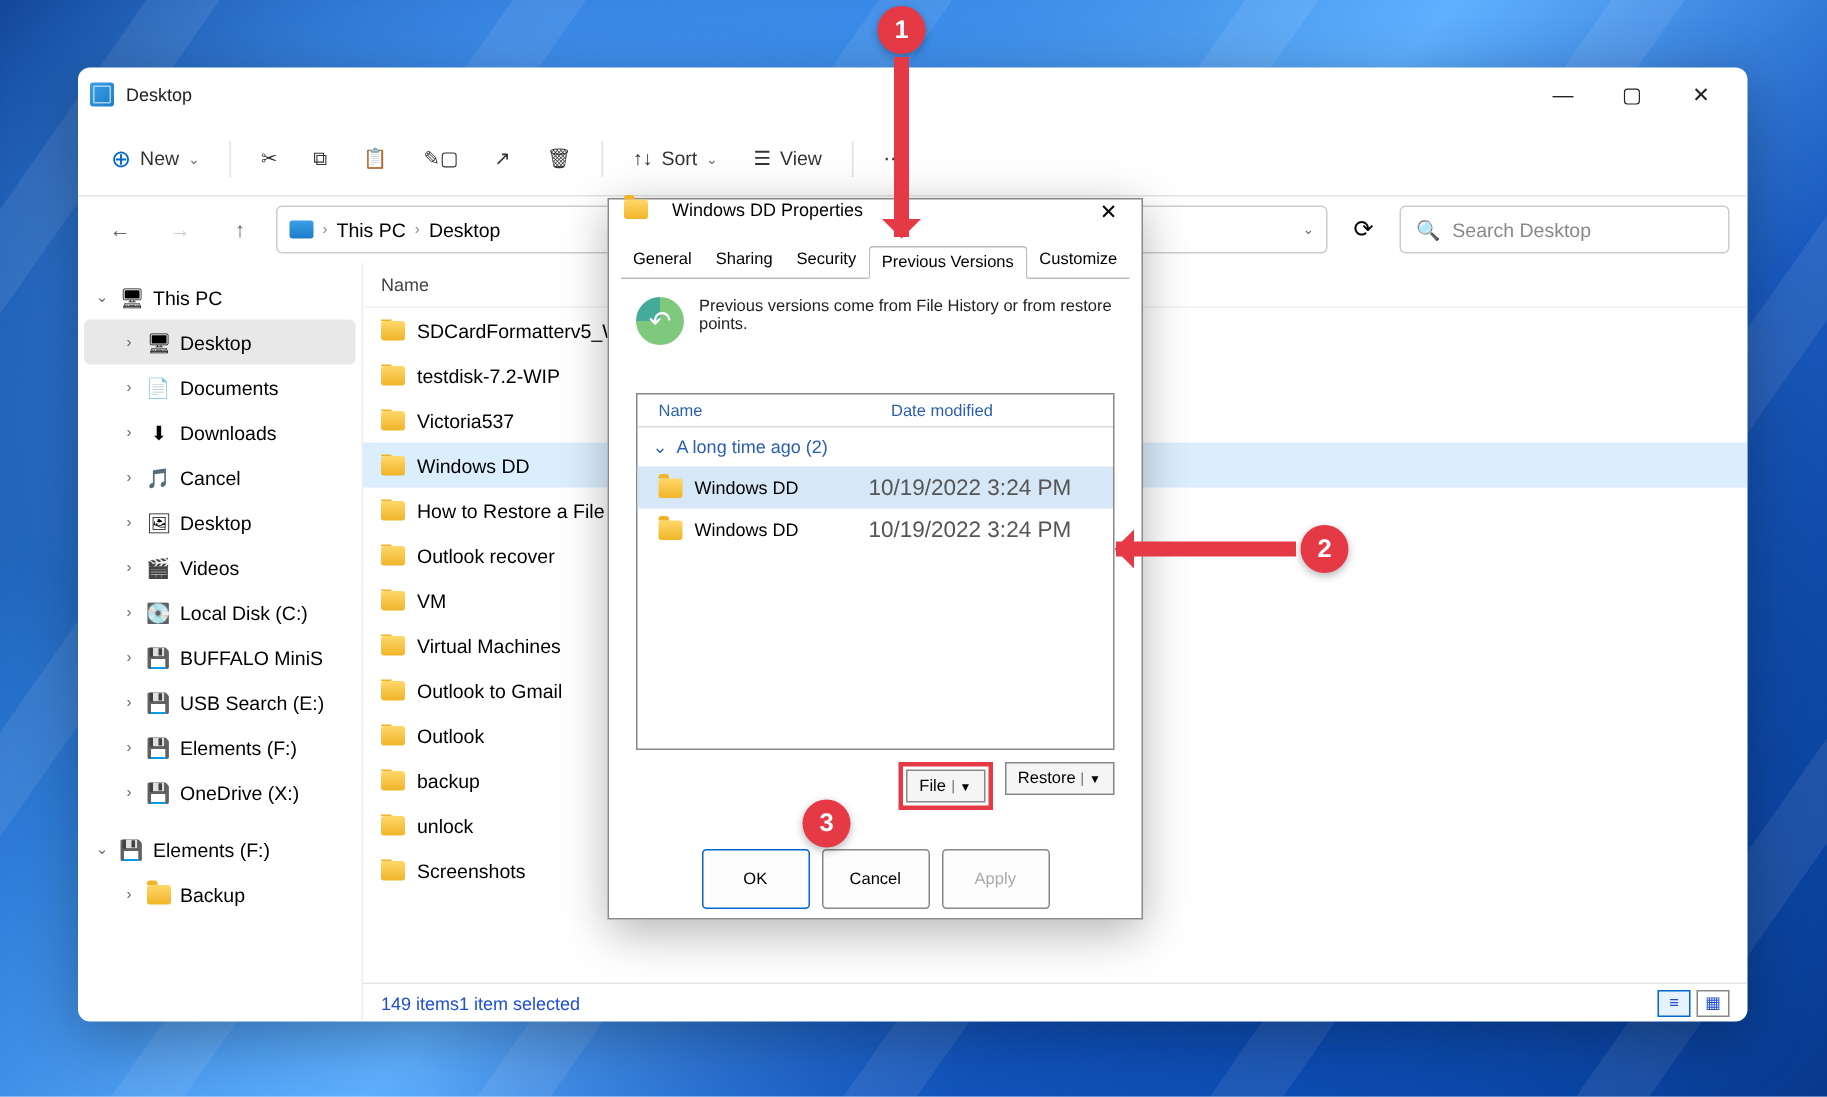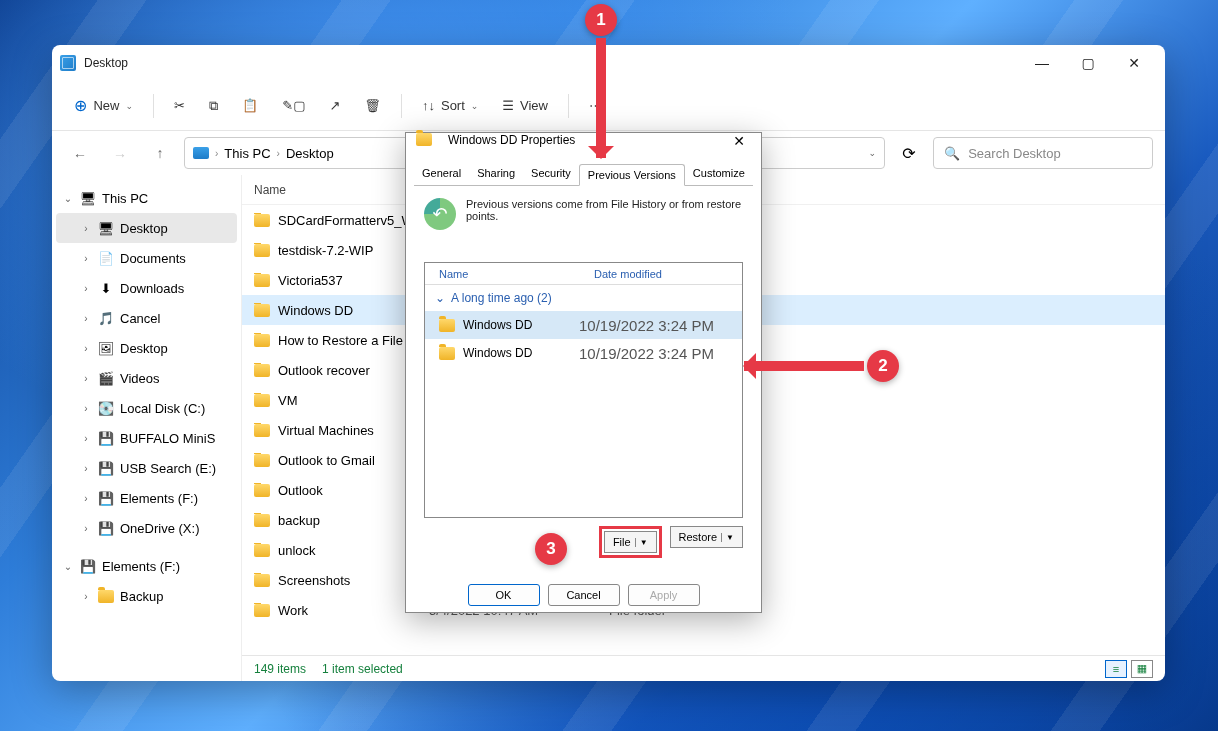--- a/index.html
+++ b/index.html
@@ -47,21 +47,21 @@
 .rows { flex: 1; overflow: hidden; }
 .row { height: 30px; display: flex; align-items: center; font-size: 13px; }
 .row.sel { background: #dbeefe; }
 .row .c { padding: 0 12px; display: flex; align-items: center; gap: 8px; }
 .row .c.name { width: 175px; overflow: hidden; white-space: nowrap; text-overflow: ellipsis; }
 .row .c.date { width: 180px; color: #555; }
 .row .c.type { width: 225px; color: #555; }
 .folder-ico { width: 16px; height: 13px; background: linear-gradient(#ffd86b,#f0b428); border-radius: 2px; position: relative; flex-shrink: 0; }
 .folder-ico::before { content: ""; position: absolute; top: -3px; left: 0; width: 7px; height: 3px; background: #f0b428; border-radius: 2px 2px 0 0; }
 
-.statusbar { height: 26px; border-top: 1px solid #e5e5e5; display: flex; align-items: center; padding: 0 12px; font-size: 12px; color: #15803d; gap: 16px; }
+.statusbar { height: 26px; border-top: 1px solid #e5e5e5; display: flex; align-items: center; padding: 0 12px; font-size: 12px; color: #1d4ed8; gap: 0; }
 .view-icons { margin-left: auto; display: flex; gap: 4px; }
 .view-icons .vi { width: 22px; height: 18px; border: 1px solid #888; display: flex; align-items: center; justify-content: center; font-size: 11px; }
 .view-icons .vi.active { border-color: #0066cc; background: #e6f2ff; }
 
 
 .dialog { position: absolute; left: 405px; top: 132px; width: 357px; height: 481px; background: #fff; border: 1px solid #888; box-shadow: 0 8px 30px rgba(0,0,0,0.3); display: flex; flex-direction: column; }
 .dlg-title { height: 30px; display: flex; align-items: flex-start; padding: 0 10px; gap: 16px; font-size: 12px; }
 .dlg-title .close { margin-left: auto; font-size: 14px; width: 24px; text-align: center; }
 .tabs { display: flex; padding: 0 8px; font-size: 11px; }
 .tab { padding: 4px 8px; cursor: default; }
@@ -80,21 +80,21 @@
 .fv-group { padding: 6px 10px; font-size: 12px; color: #2a5fb0; display: flex; align-items: center; gap: 6px; }
 .fv-row { height: 28px; display: flex; align-items: center; font-size: 12px; padding: 0 14px; }
 .fv-row.sel { background: #d6e8f7; }
 .fv-row .n { width: 140px; display: flex; align-items: center; gap: 8px; }
 .fv-row .d { color: #555; font-size: 15px; }
 .dlg-actions { display: flex; justify-content: flex-end; gap: 8px; padding: 8px 0 0; }
 .dropbtn { height: 22px; padding: 0 8px; font-size: 11px; border: 1px solid #888; background: #f5f5f5; display: flex; align-items: center; gap: 4px; }
 .dropbtn .arr { font-size: 8px; border-left: 1px solid #888; padding-left: 4px; }
 .open-wrap { border: 3px solid #e63946; padding: 2px; }
 .dlg-bottom { display: flex; justify-content: center; gap: 8px; padding: 6px 10px; }
-.btn { width: 72px; height: 22px; font-size: 11px; border: 1px solid #888; background: #fdfdfd; border-radius: 3px; }
+.btn { width: 72px; height: 40px; font-size: 11px; border: 1px solid #888; background: #fdfdfd; border-radius: 3px; }
 .btn.primary { border-color: #0066cc; }
 .btn.disabled { color: #aaa; }
 
 
 .callout { position: absolute; width: 32px; height: 32px; background: #e63946; border-radius: 50%; color: #fff; font-weight: bold; font-size: 17px; display: flex; align-items: center; justify-content: center; box-shadow: 0 2px 6px rgba(0,0,0,0.3); }
 .arrow-v { position: absolute; width: 10px; background: #e63946; }
 .arrow-v::after { content: ""; position: absolute; left: -8px; bottom: -14px; border: 13px solid transparent; border-top-color: #e63946; }
 .arrow-h { position: absolute; height: 10px; background: #e63946; }
 .arrow-h::before { content: ""; position: absolute; top: -8px; left: -14px; border: 13px solid transparent; border-right-color: #e63946; }
 </style>
@@ -334,28 +334,20 @@
             <div class="c type"></div>
           </div>
           <div class="row">
             <div class="c name">
               <span class="folder-ico"></span>
               <span>Screenshots</span>
             </div>
             <div class="c date"></div>
             <div class="c type"></div>
           </div>
-          <div class="row">
-            <div class="c name">
-              <span class="folder-ico"></span>
-              <span>Work</span>
-            </div>
-            <div class="c date">5/4/2022 10:47 AM</div>
-            <div class="c type">File folder</div>
-          </div>
         </div>
       <div class="statusbar">
         <span>149 items</span>
         <span>1 item selected</span>
         <div class="view-icons">
           <div class="vi active">≡</div>
           <div class="vi">▦</div>
         </div>
       </div>
     </div>

